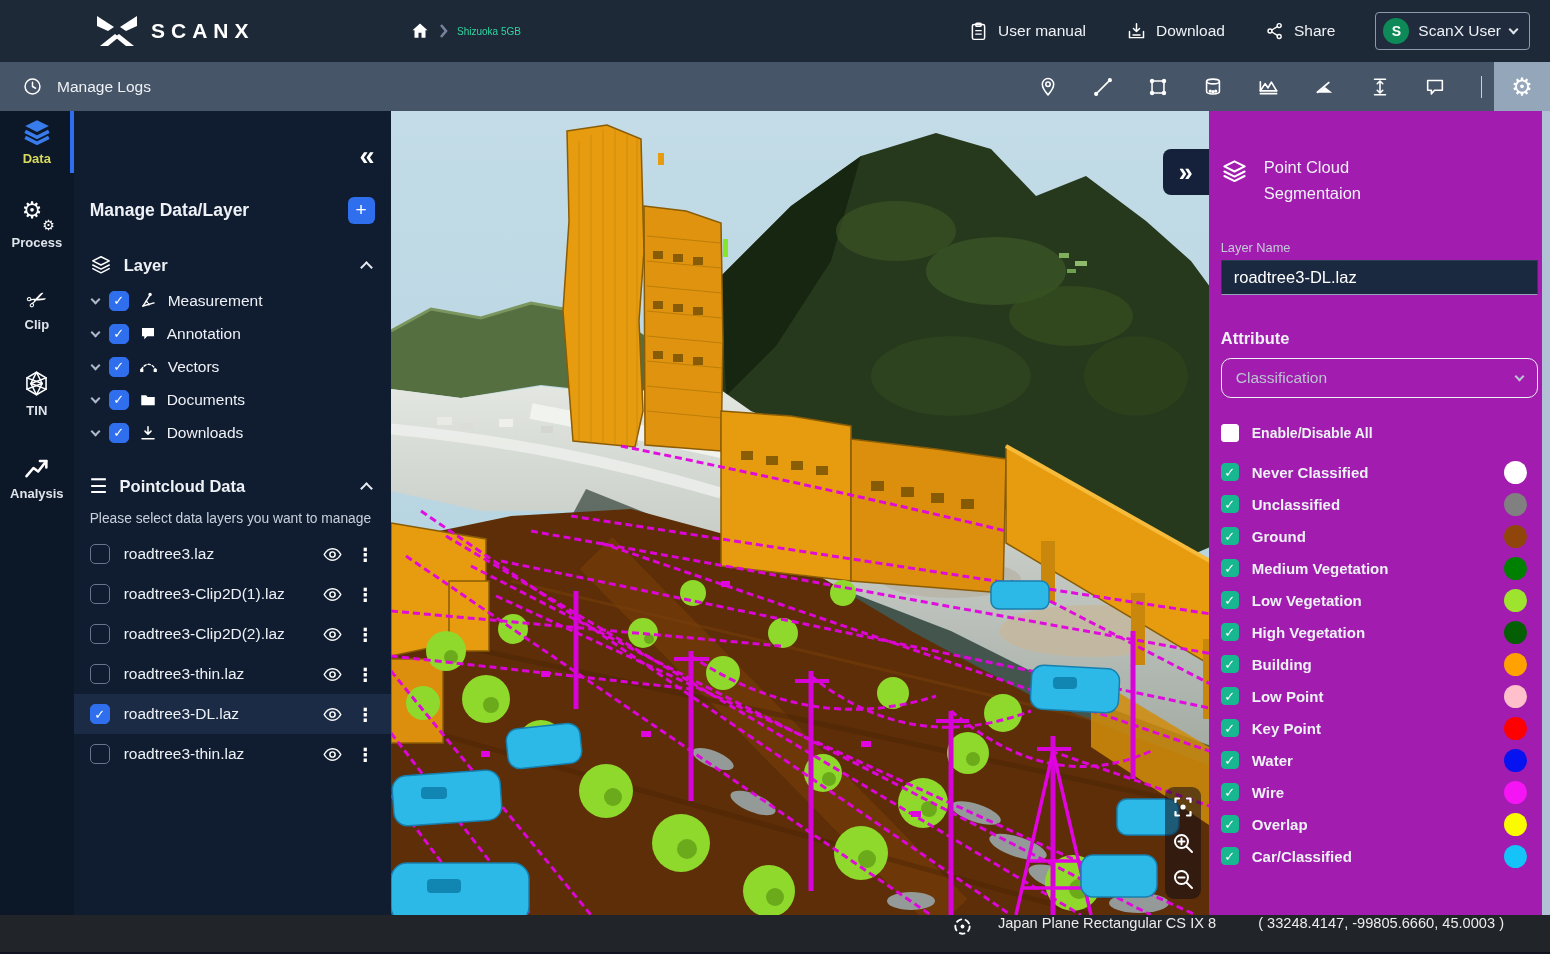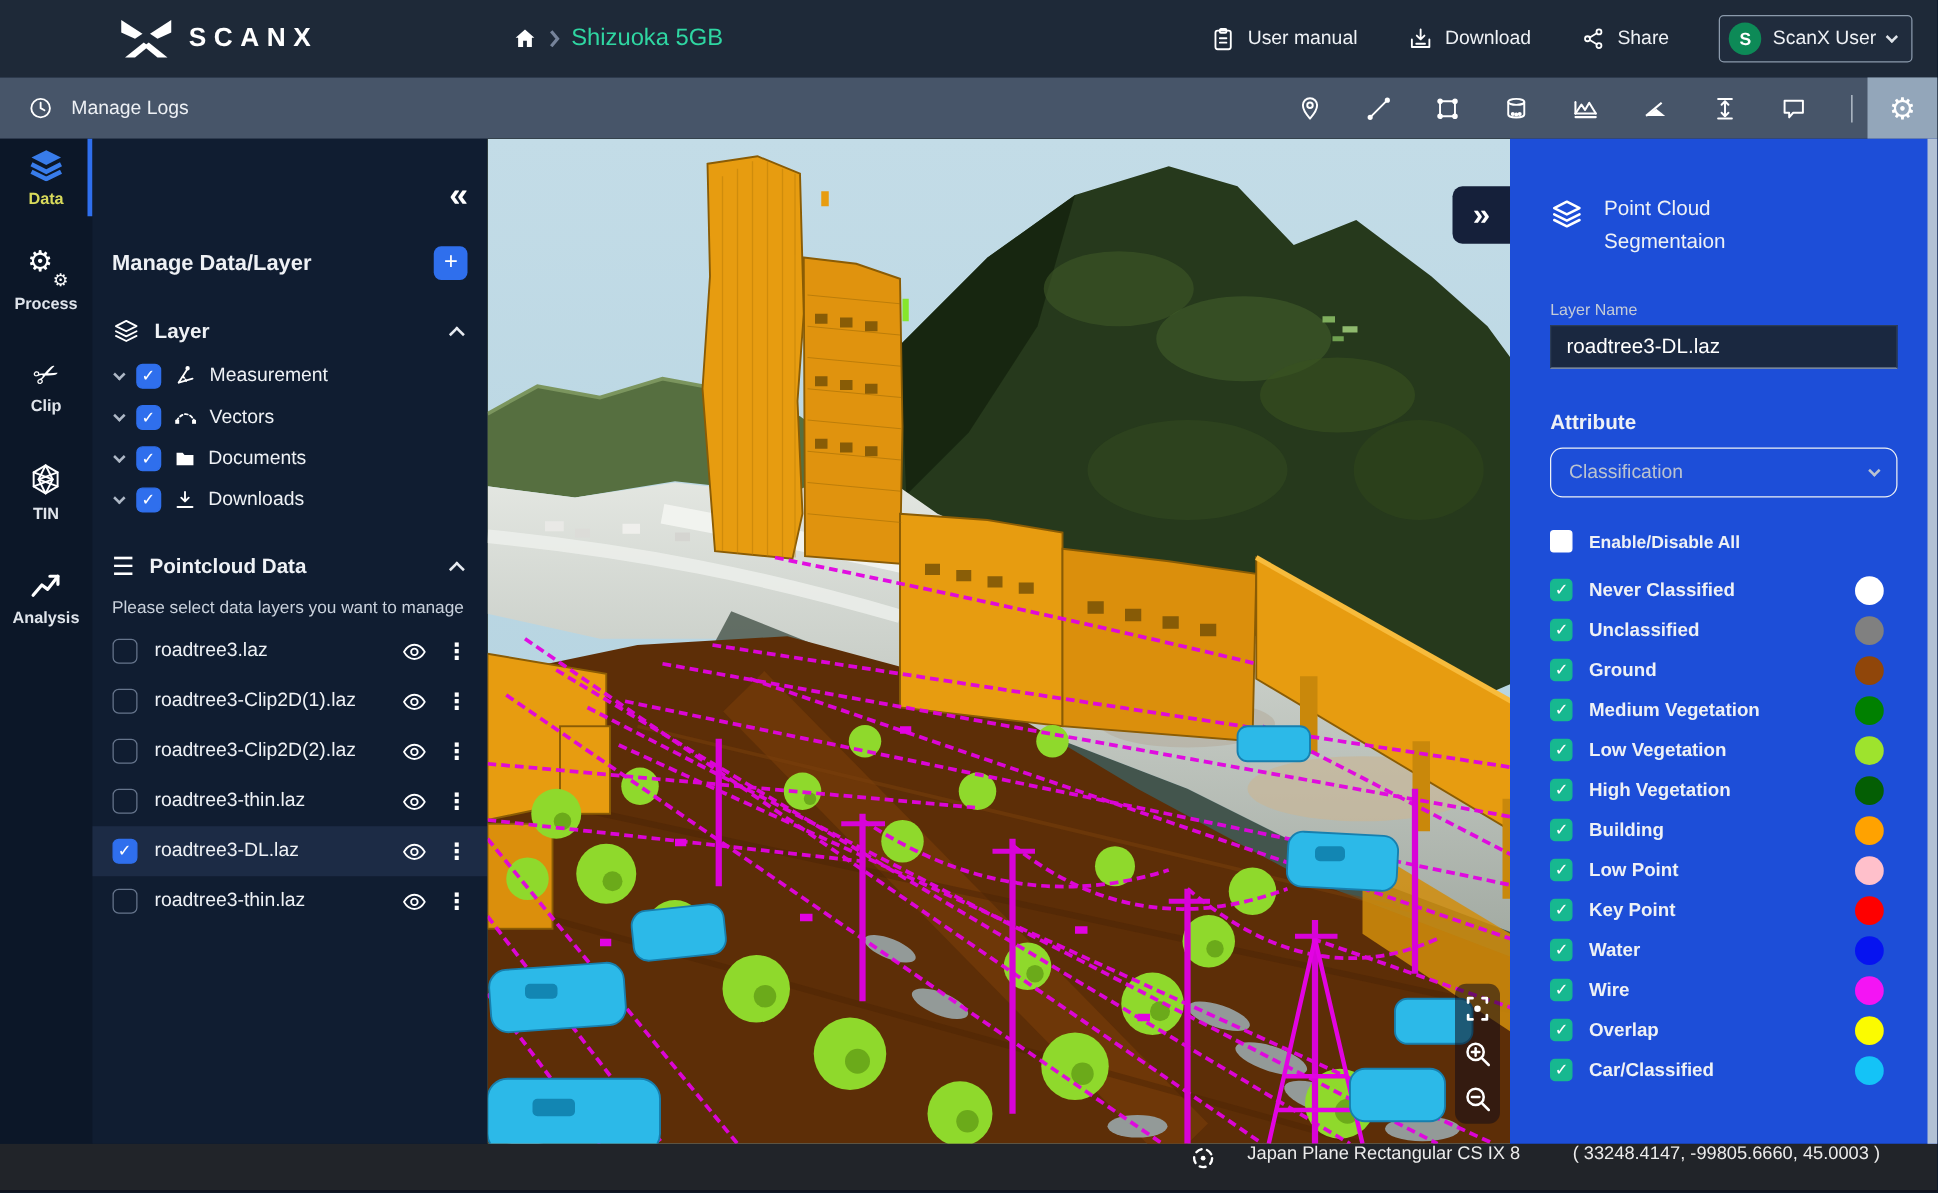--- a/index.html
+++ b/index.html
@@ -5,21 +5,21 @@
   *{margin:0;padding:0;box-sizing:border-box;}
   html,body{width:1550px;height:954px;overflow:hidden;background:#0d1a2d;
     font-family:"Liberation Sans","DejaVu Sans",sans-serif;color:#eef1f5;}
   .ic{stroke:#fff;fill:none;stroke-width:1.7;stroke-linecap:round;stroke-linejoin:round;}
   
   .topbar{height:62px;background:#1e2938;display:flex;align-items:center;position:relative;}
   .logo{display:flex;align-items:center;gap:12px;margin-left:95px;}
   .logo-x{display:block;}
   .logo-text{font-size:21px;font-weight:800;letter-spacing:6px;color:#fff;}
   .breadcrumb{position:absolute;left:410px;display:flex;align-items:center;gap:9px;}
-  .crumb-project{color:#2fd6a2;font-size:19px;font-weight:500;}
+  .crumb-project{color:#2fd6a2;font-size:10px;font-weight:500;}
   .top-actions{margin-left:auto;display:flex;align-items:center;gap:40px;padding-right:20px;}
   .top-action{display:flex;align-items:center;gap:9px;font-size:15.5px;font-weight:500;cursor:pointer;}
   .user-box{display:flex;align-items:center;gap:9px;border:1px solid #8b9aac;border-radius:4px;
     padding:5px 12px 5px 7px;background:#202c3d;}
   .avatar{width:26px;height:26px;border-radius:50%;background:#0d8a57;color:#fff;font-size:14px;
     font-weight:700;display:flex;align-items:center;justify-content:center;}
   .user-name{font-size:15.5px;font-weight:500;}
   .chev-dn{width:7px;height:7px;border-right:2px solid #dfe4ea;border-bottom:2px solid #dfe4ea;
     transform:rotate(45deg);margin-top:-3px;}
   
@@ -74,21 +74,21 @@
   
   .viewport{width:833px;position:relative;background:#27321f;overflow:hidden;}
   .viewport svg.scene{position:absolute;inset:0;display:block;}
   .expand-btn{position:absolute;top:38px;right:0;width:46px;height:46px;background:#15203a;
     border-radius:8px 0 0 8px;display:flex;align-items:center;justify-content:center;
     font-size:25px;font-weight:700;color:#fff;cursor:pointer;z-index:3;}
   .zoom-stack{position:absolute;right:8px;top:676px;width:36px;padding:8px 0;background:rgba(18,12,24,.55);
     border-radius:9px;display:flex;flex-direction:column;align-items:center;gap:12px;z-index:3;}
   .zbtn{cursor:pointer;display:flex;}
   
-  .rpanel{width:347px;background:#1d4ed8;position:relative;padding:0 32px;}
+  .rpanel{width:347px;background:#a21caf;position:relative;padding:0 12px;}
   .rp-scroll{position:absolute;right:0;top:0;bottom:0;width:8px;background:#b2c1d5;}
   .rp-head{margin-top:44px;display:flex;gap:16px;align-items:flex-start;}
   .rp-title{font-size:16.5px;font-weight:500;line-height:1.55;}
   .fld-label{font-size:12.8px;color:#c3cbd8;margin-top:34px;}
   .layer-input{margin-top:5px;height:35px;background:#1a2840;border:1px solid #2b3c57;
     border-bottom:1px solid #93a2b6;display:flex;align-items:center;padding:0 12px;
     font-size:16.5px;font-weight:500;color:#fff;}
   .attr-label{font-size:16.5px;font-weight:700;margin-top:34px;}
   .select{margin-top:10px;height:40px;border:1.6px solid #eef1f5;border-radius:10px;display:flex;
     align-items:center;padding:0 14px;font-size:15.5px;color:#bac3d0;cursor:pointer;}
@@ -299,20 +299,28 @@
       <div class="layer-item">
         <span class="chev-d"></span>
         <span class="cb on"></span>
         <svg class="ic" width="19" height="19" viewBox="0 0 24 24" style="stroke-width:1.8;">
           <line x1="5" y1="19" x2="14" y2="5"></line>
             <line x1="5" y1="19" x2="19" y2="15"></line>
           <path d="M9,13 a7,7 0 0 1 3.5,4.5" stroke-dasharray="2 2"></path>
             <circle cx="14" cy="4.5" r="1.3" fill="#fff"></circle>
         </svg>
         <span class="li-label">Measurement</span>
+      </div>
+      <div class="layer-item">
+        <span class="chev-d"></span>
+        <span class="cb on"></span>
+        <svg width="18" height="18" viewBox="0 0 24 24">
+          <path d="M4,4 H20 V15 H11 L7,19 V15 H4 Z" fill="#fff"></path>
+        </svg>
+        <span class="li-label">Annotation</span>
       </div>
       <div class="layer-item">
         <span class="chev-d"></span>
         <span class="cb on"></span>
         <svg class="ic" width="19" height="19" viewBox="0 0 24 24" style="stroke-width:1.8;">
           <path d="M3,16 C8,7 16,7 21,16" stroke-dasharray="3 2.5"></path>
           <rect x="1.5" y="15" width="4" height="4" fill="#fff" stroke="none"></rect>
             <rect x="18.5" y="15" width="4" height="4" fill="#fff" stroke="none"></rect>
         </svg>
         <span class="li-label">Vectors</span>

